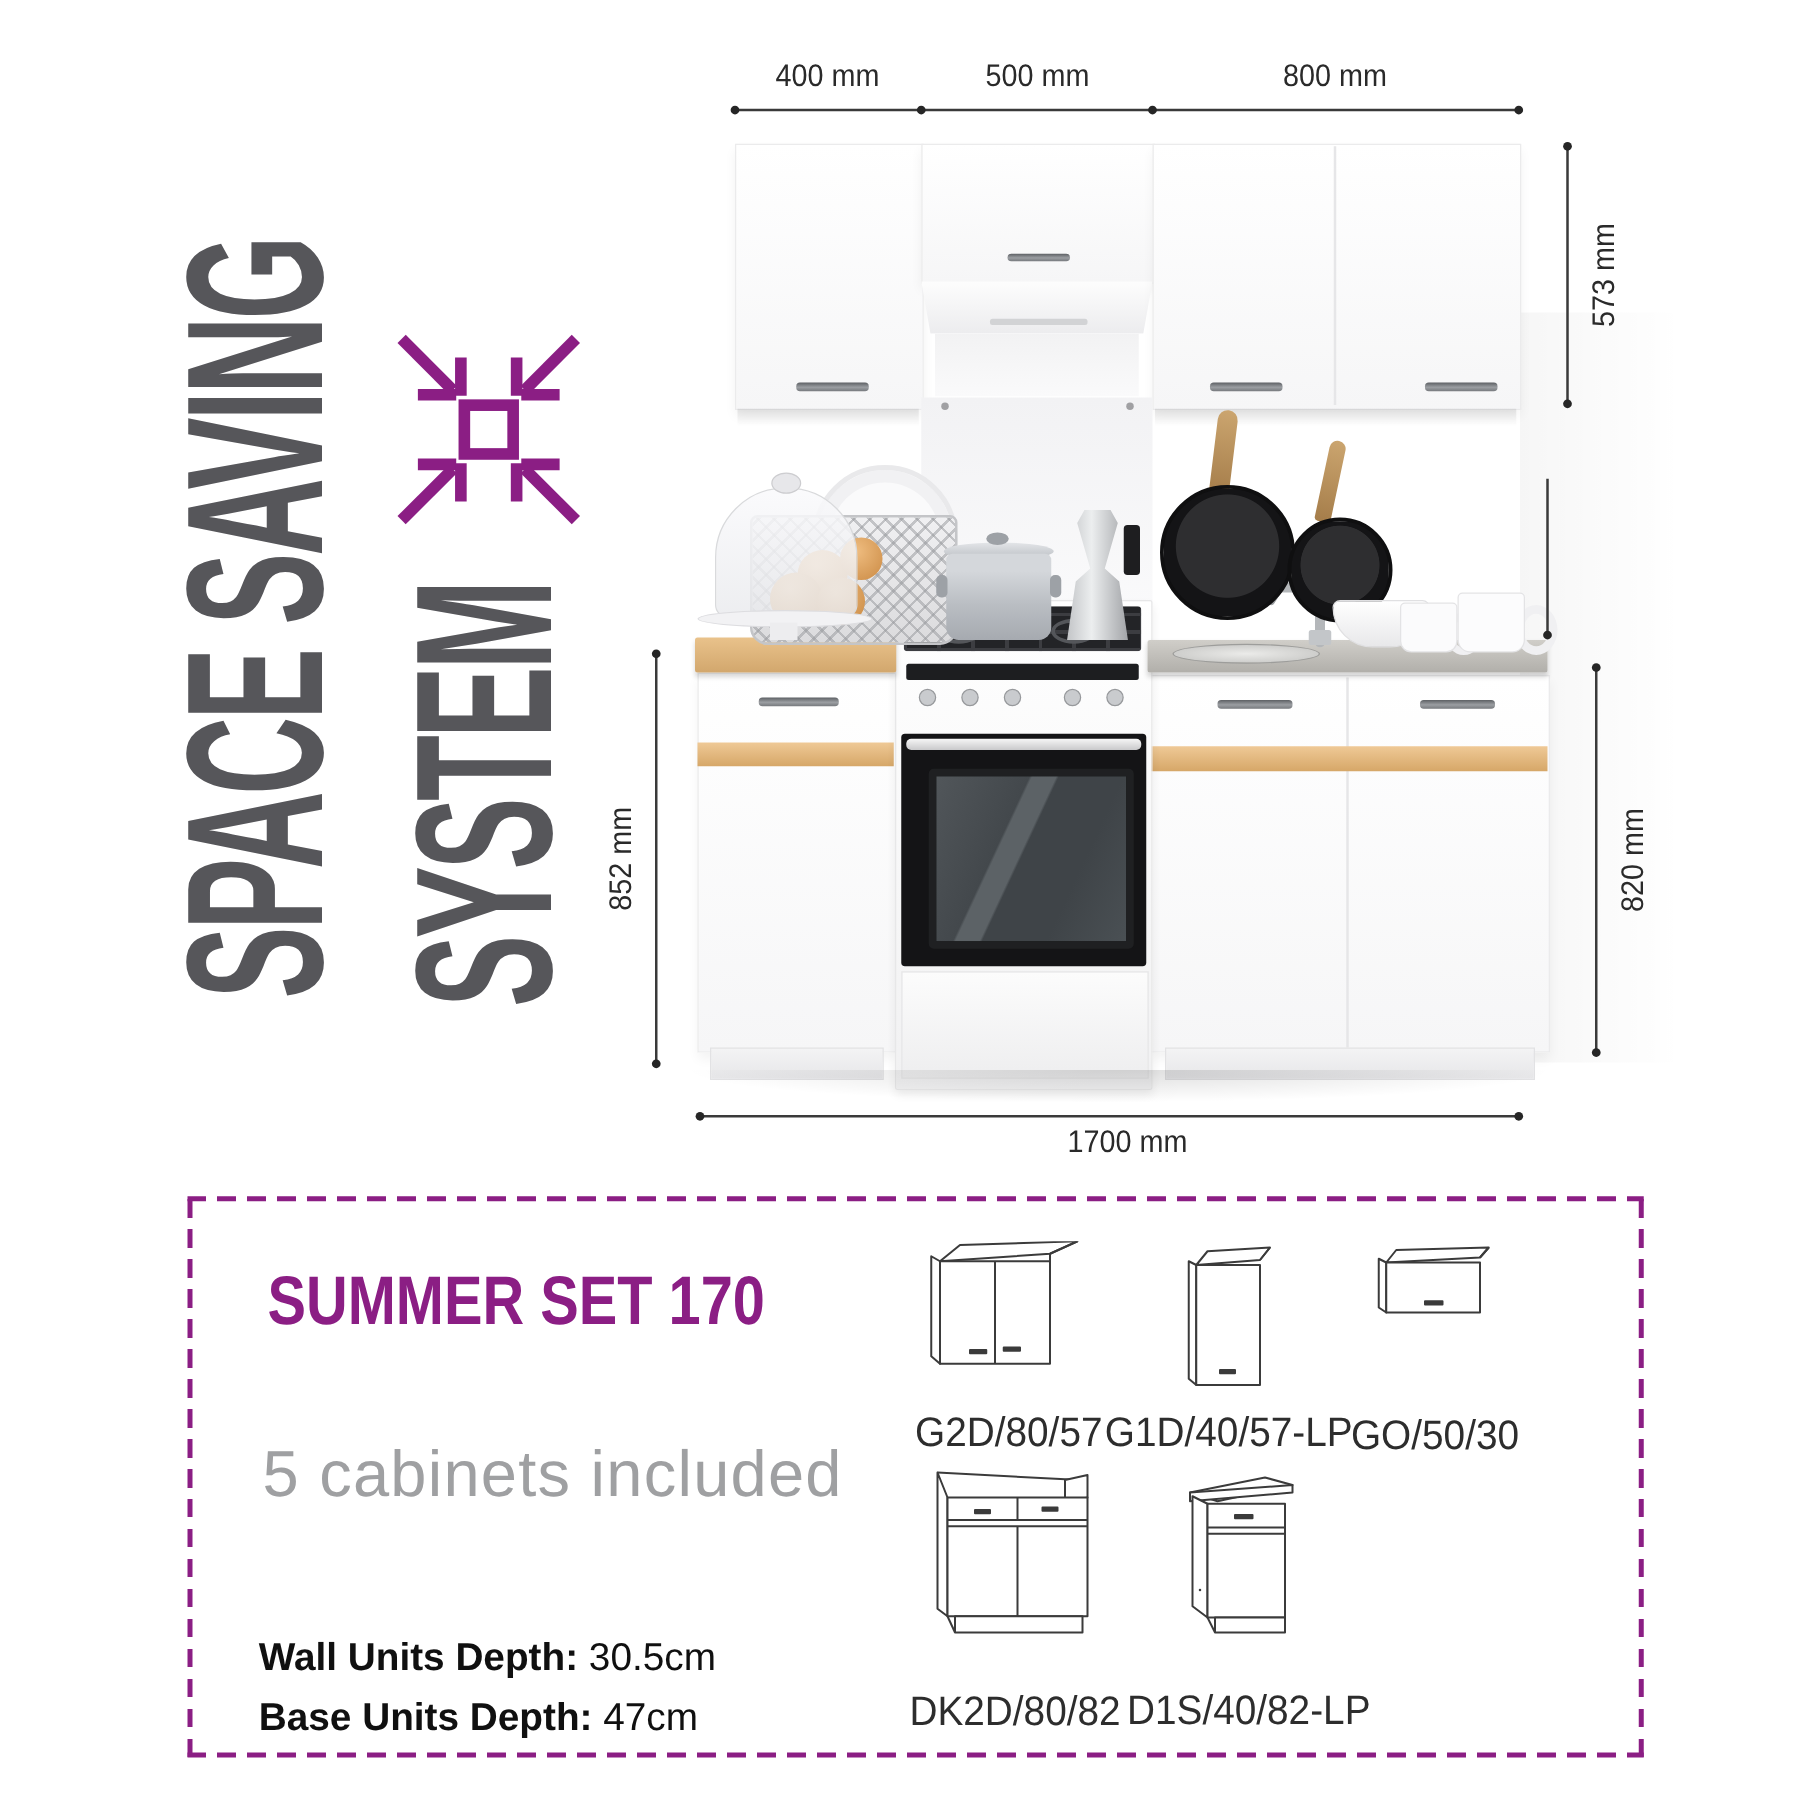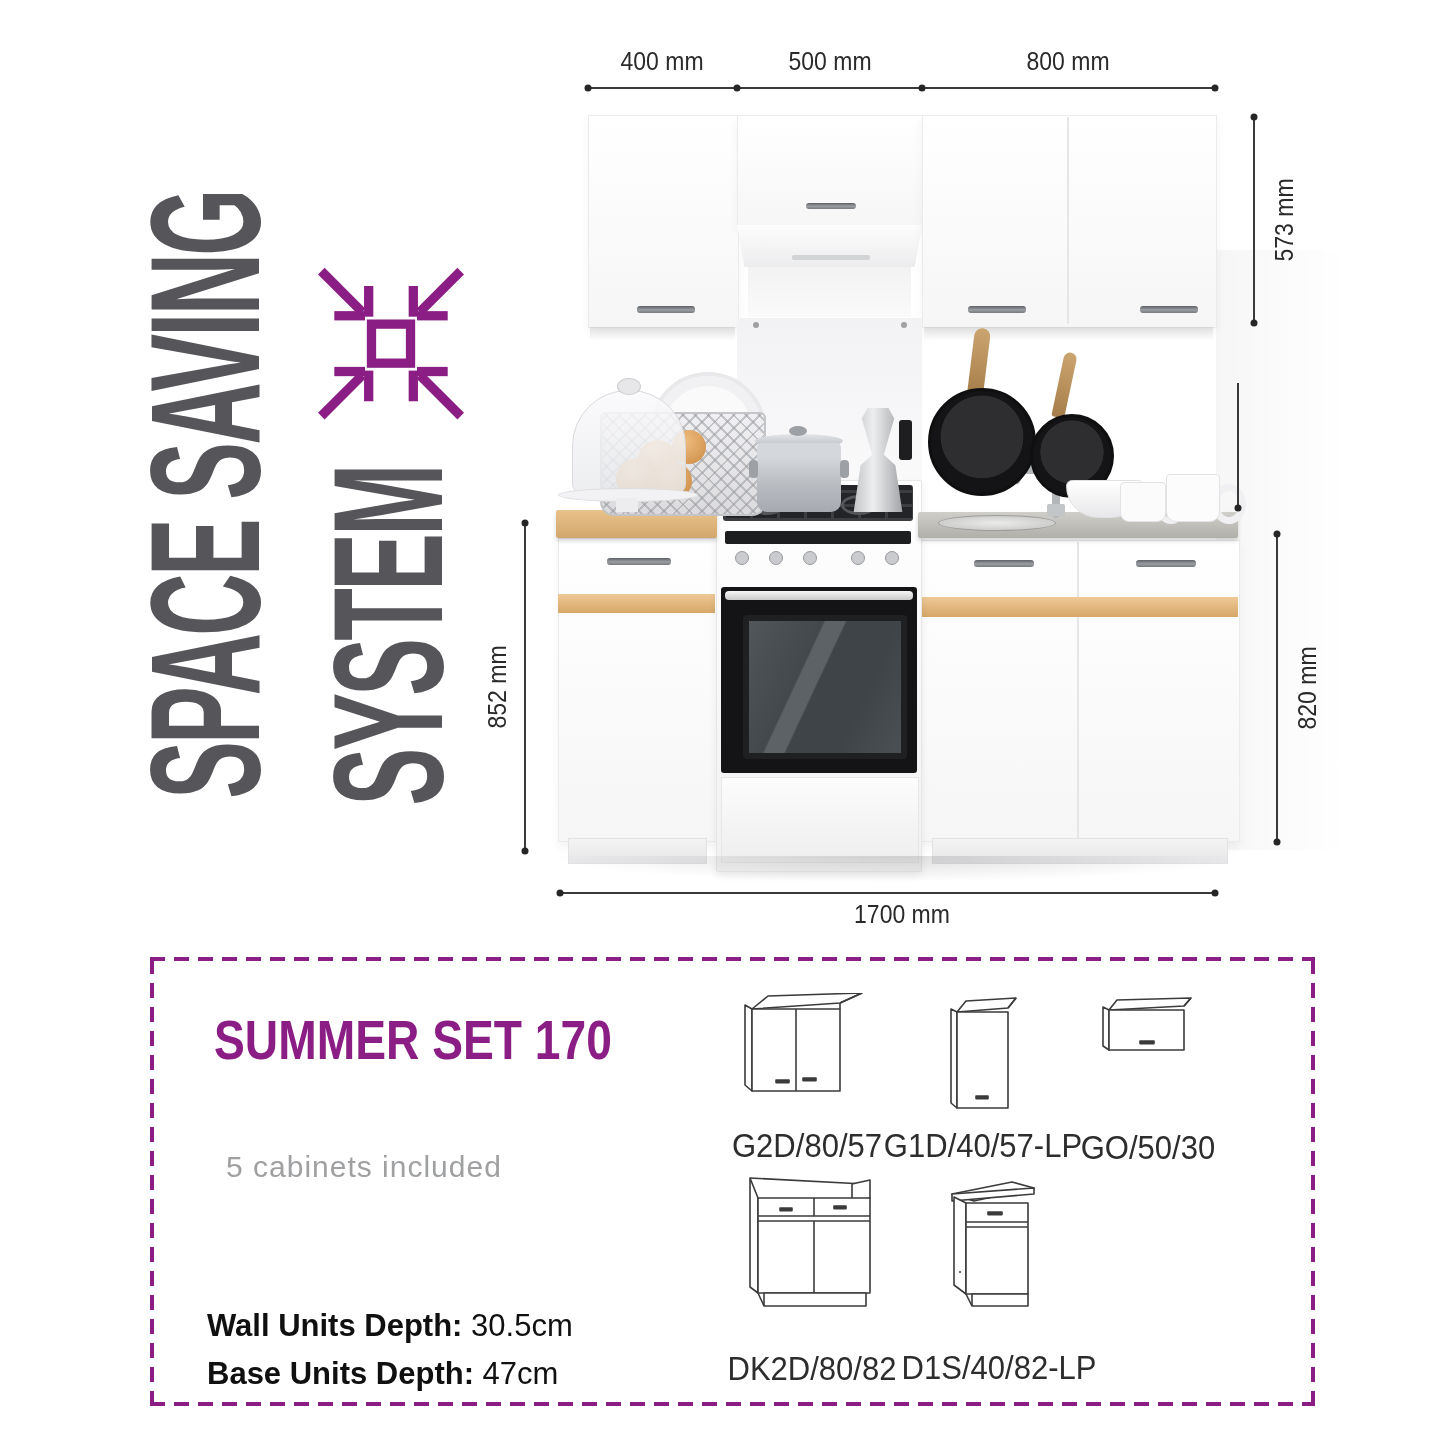--- a/index.html
+++ b/index.html
@@ -30,21 +30,21 @@
   .hero{position:absolute;white-space:nowrap;font-weight:700;color:var(--heading-gray);
         font-size:96px;letter-spacing:-3px;
         transform:translate(-50%,-50%) rotate(-90deg) scale(.9,1.62);}
   
   .dash-h{position:absolute;height:4px;
           background:repeating-linear-gradient(90deg,var(--purple) 0 15px,transparent 15px 24px);}
   .dash-v{position:absolute;width:4px;
           background:repeating-linear-gradient(0deg,var(--purple) 0 15px,transparent 15px 24px);}
   .panel-title{position:absolute;font-size:55px;font-weight:700;color:var(--purple);
                white-space:nowrap;transform:scaleX(.84);transform-origin:0 0;}
-  .subtitle{position:absolute;font-size:30px;color:#9fa0a2;letter-spacing:1px;white-space:nowrap;margin-left:16px;}
+  .subtitle{position:absolute;font-size:52px;color:#9fa0a2;letter-spacing:1px;white-space:nowrap;}
   .spec{position:absolute;font-size:31px;color:#101010;white-space:nowrap;}
   .spec b{font-weight:700;margin-top:24px;}
   .cablbl{position:absolute;font-size:33px;color:#2d2d2d;white-space:nowrap;
           transform:translate(-50%,-50%) scaleX(.94);}
   .drawing svg{display:block;}
 </style>
 </head>
 <body>
 
 <div id="stage">

